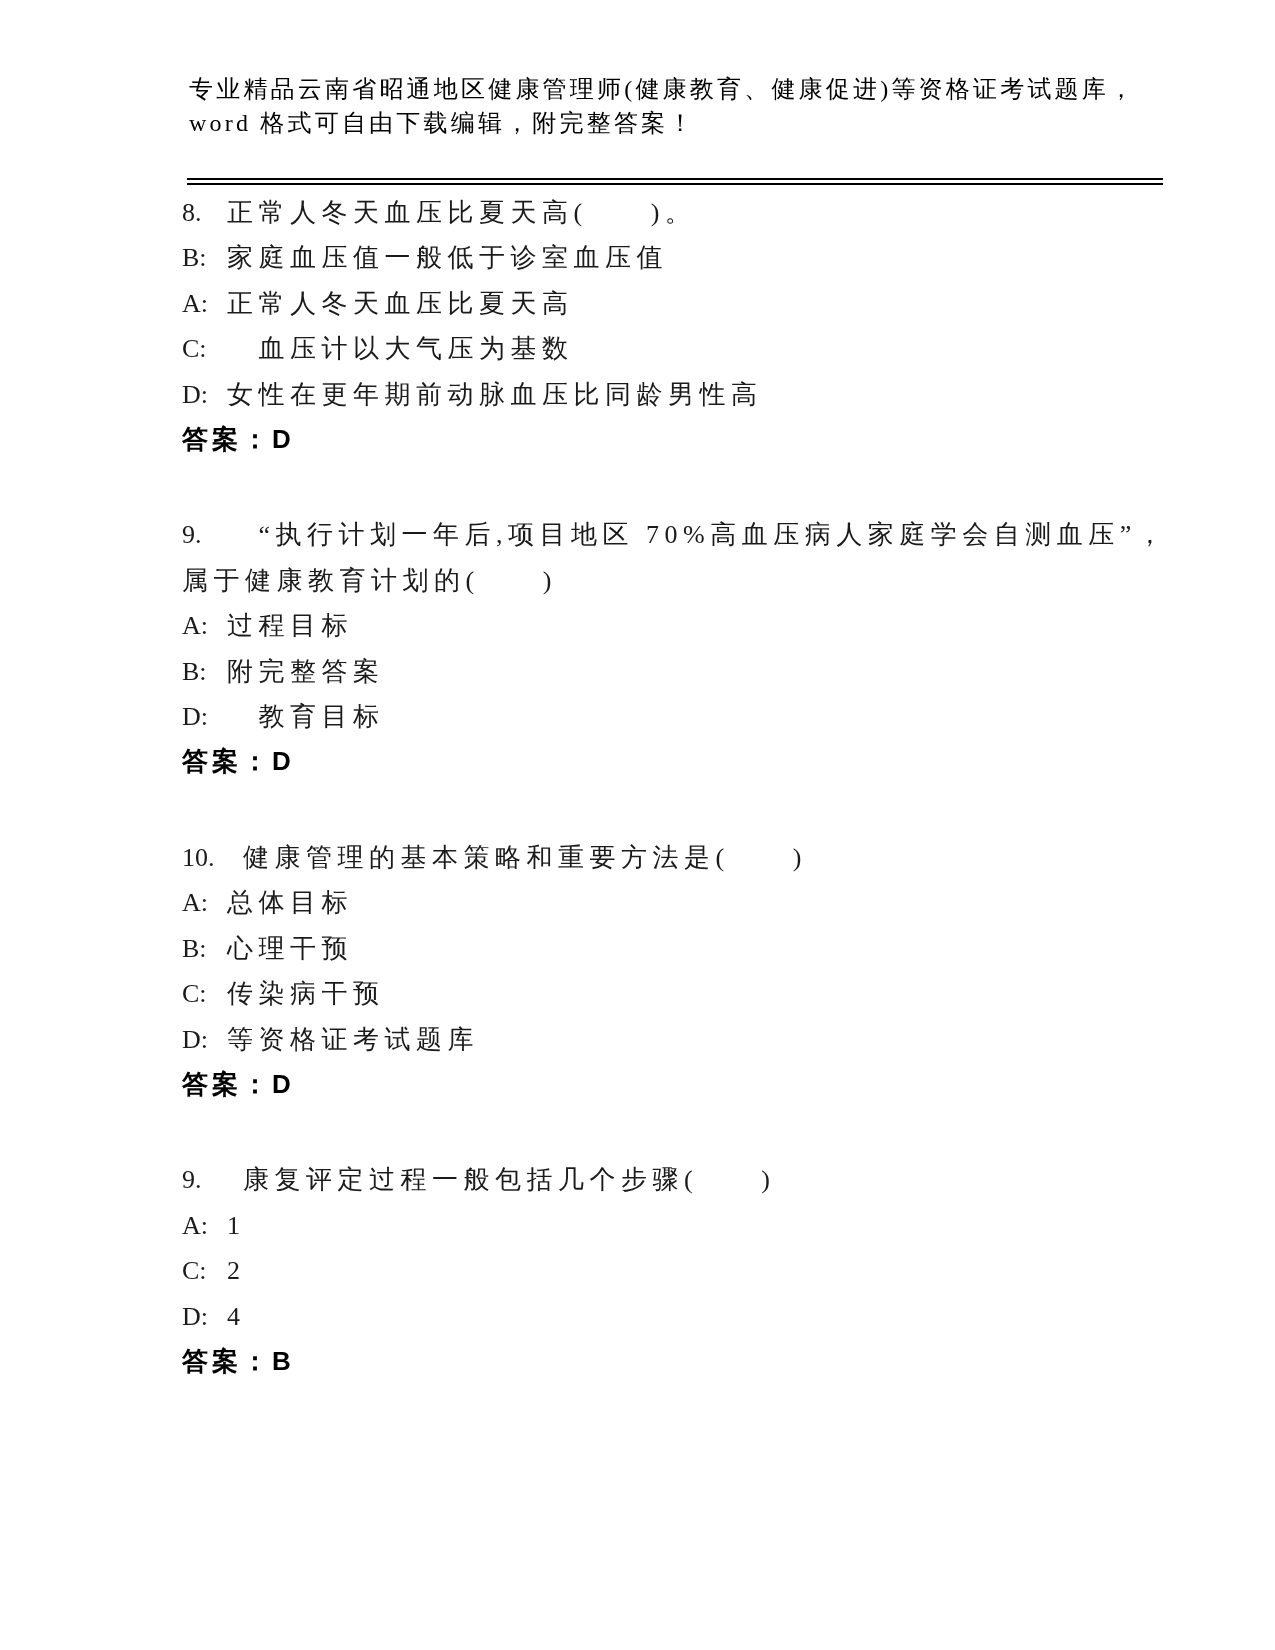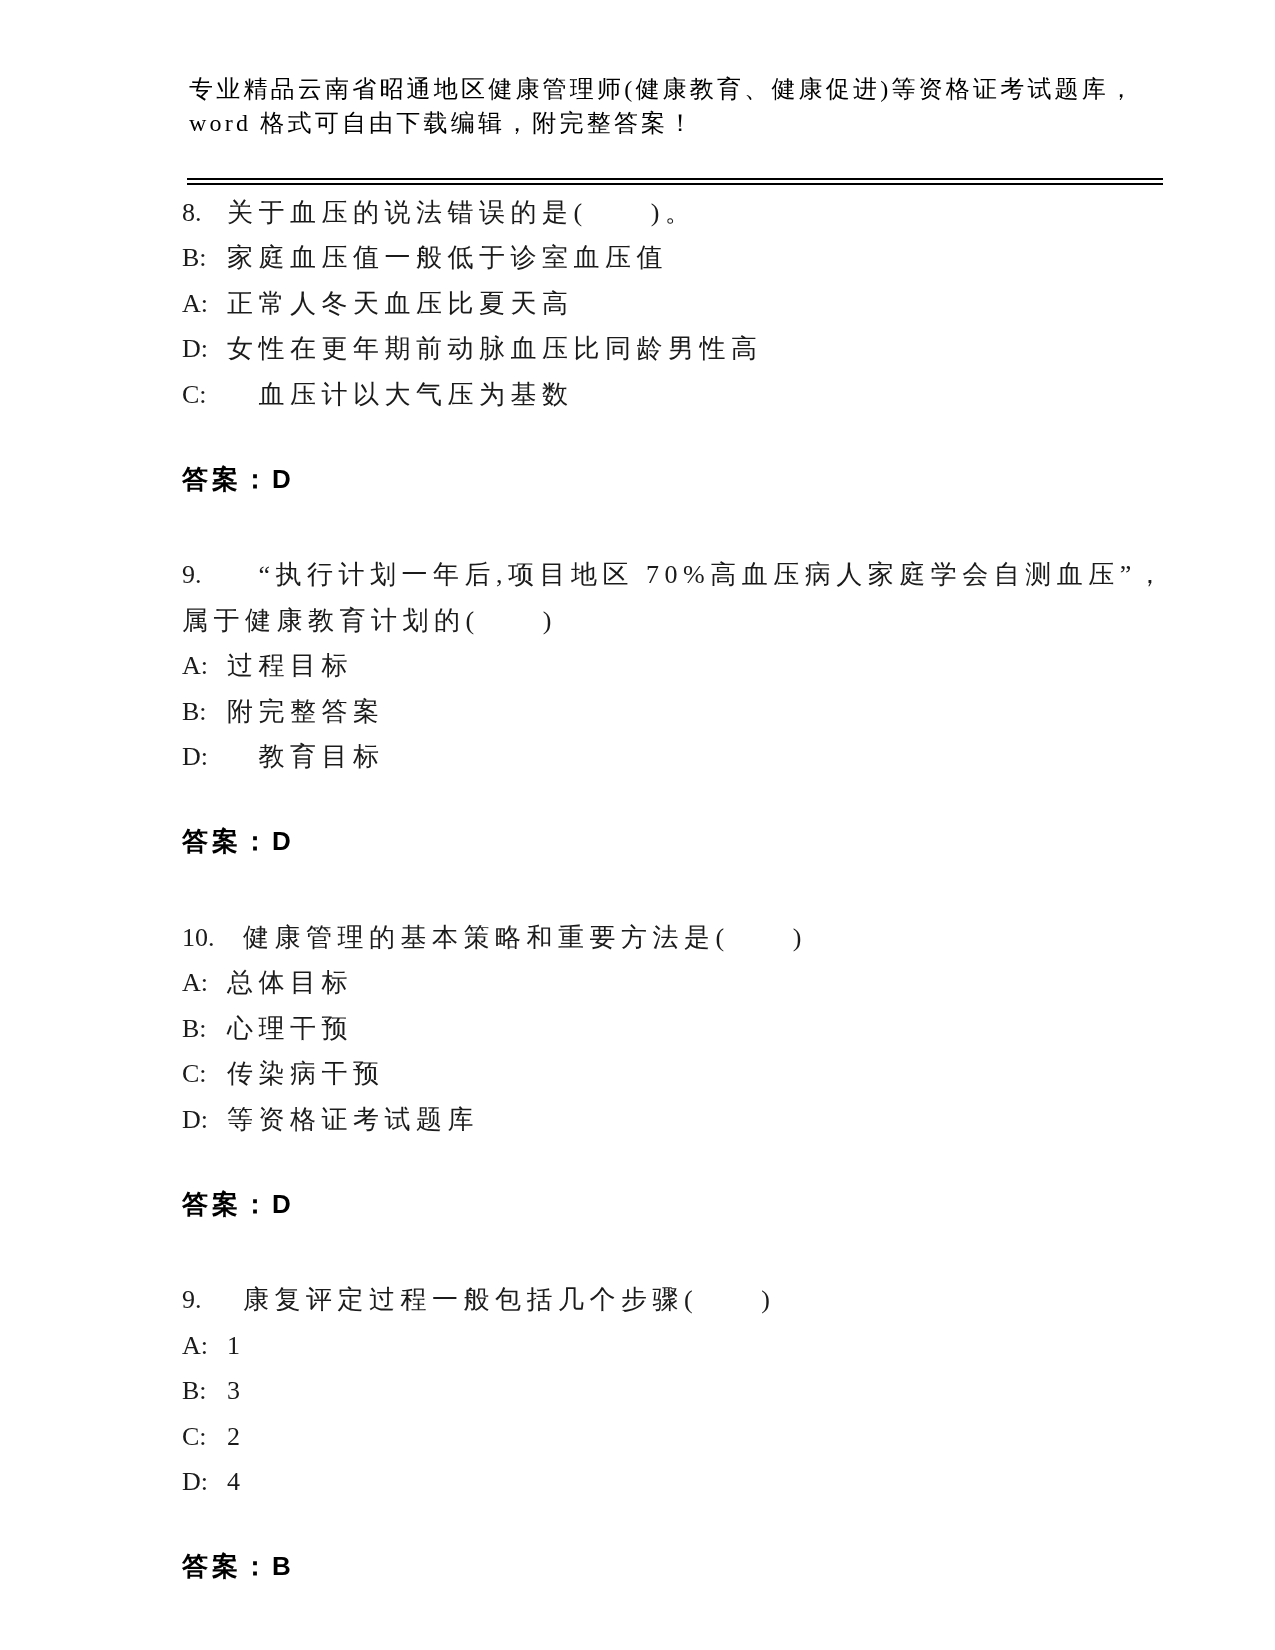--- a/index.html
+++ b/index.html
@@ -55,42 +55,41 @@
     display: inline-block;
     min-width: 45px;
     letter-spacing: 0;
   }
   .qline .qlabel.wide { min-width: 61px; }
   .qline.answer {
     font-family: "Liberation Sans", sans-serif;
     font-weight: 700;
     color: #000;
     letter-spacing: 4px;
-    margin-top: 40px;
   }
 </style>
 </head>
 <body>
 
 <div class="page">
 
   <div class="doc-header">
     <div>专业精品云南省昭通地区健康管理师(健康教育、健康促进)等资格证考试题库，</div>
     <div>word 格式可自由下载编辑，附完整答案！</div>
   </div>
 
   <div class="double-rule"></div>
 
   <div class="qa-flow" id="qa-flow">
       <div class="question-block">
-        <div class="qline"><span class="qlabel">8.</span><span class="qtext">关于血压的说法错误的是(　　)。</span></div>
+        <div class="qline"><span class="qlabel">8.</span><span class="qtext">正常人冬天血压比夏天高(　　)。</span></div>
         <div class="qline"><span class="qlabel">B:</span><span class="qtext">家庭血压值一般低于诊室血压值</span></div>
         <div class="qline"><span class="qlabel">A:</span><span class="qtext">正常人冬天血压比夏天高</span></div>
+        <div class="qline"><span class="qlabel">C:</span><span class="qtext">　血压计以大气压为基数</span></div>
         <div class="qline"><span class="qlabel">D:</span><span class="qtext">女性在更年期前动脉血压比同龄男性高</span></div>
-        <div class="qline"><span class="qlabel">C:</span><span class="qtext">　血压计以大气压为基数</span></div>
         <div class="qline answer"><span>答案：</span><span>D</span></div>
       </div>
       <div class="question-block">
         <div class="qline"><span class="qlabel">9.</span><span class="qtext">　“执行计划一年后,项目地区 70%高血压病人家庭学会自测血压”，</span></div>
         <div class="qline"><span class="qtext">属于健康教育计划的(　　)</span></div>
         <div class="qline"><span class="qlabel">A:</span><span class="qtext">过程目标</span></div>
         <div class="qline"><span class="qlabel">B:</span><span class="qtext">附完整答案</span></div>
         <div class="qline"><span class="qlabel">D:</span><span class="qtext">　教育目标</span></div>
         <div class="qline answer"><span>答案：</span><span>D</span></div>
       </div>
@@ -98,20 +97,19 @@
         <div class="qline"><span class="qlabel wide">10.</span><span class="qtext">健康管理的基本策略和重要方法是(　　)</span></div>
         <div class="qline"><span class="qlabel">A:</span><span class="qtext">总体目标</span></div>
         <div class="qline"><span class="qlabel">B:</span><span class="qtext">心理干预</span></div>
         <div class="qline"><span class="qlabel">C:</span><span class="qtext">传染病干预</span></div>
         <div class="qline"><span class="qlabel">D:</span><span class="qtext">等资格证考试题库</span></div>
         <div class="qline answer"><span>答案：</span><span>D</span></div>
       </div>
       <div class="question-block">
         <div class="qline"><span class="qlabel wide">9.</span><span class="qtext">康复评定过程一般包括几个步骤(　　)</span></div>
         <div class="qline"><span class="qlabel">A:</span><span class="qtext">1</span></div>
-        <div class="qline"><span class="qlabel">B:</span><span class="qtext">3</span></div>
         <div class="qline"><span class="qlabel">C:</span><span class="qtext">2</span></div>
         <div class="qline"><span class="qlabel">D:</span><span class="qtext">4</span></div>
         <div class="qline answer"><span>答案：</span><span>B</span></div>
       </div>
     </div>
 
 </div>
 
 </body></html>

